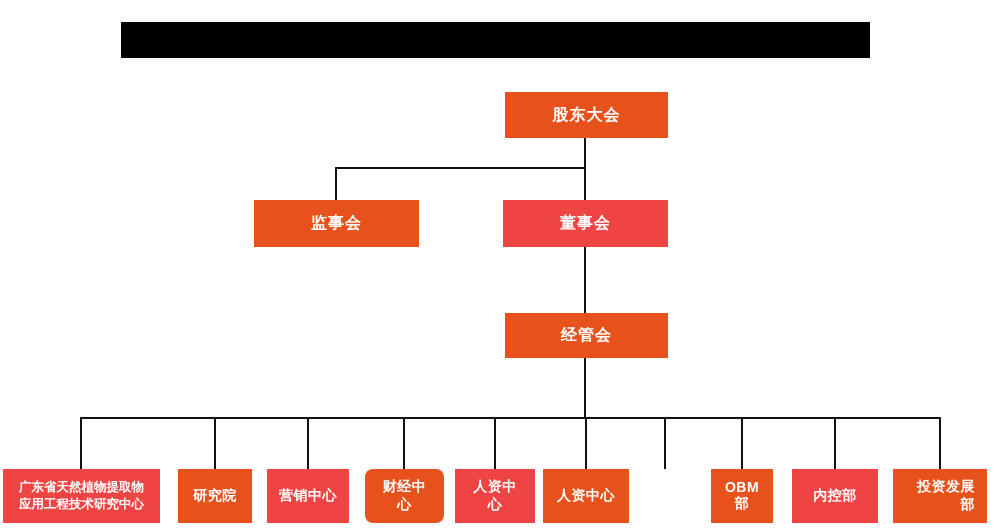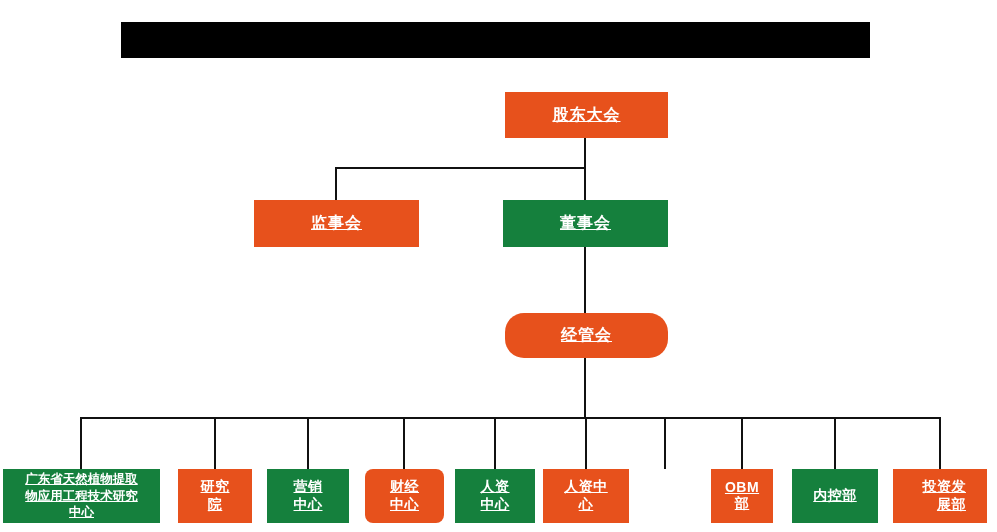--- a/index.html
+++ b/index.html
@@ -24,31 +24,30 @@
     position: absolute;
     display: flex;
     align-items: center;
     justify-content: center;
     color: #ffffff;
     font-weight: bold;
     text-align: center;
     font-size: 16px;
     letter-spacing: 1px;
     box-sizing: border-box;
-    padding: 2px 21px;
-    text-decoration: underline;
+    padding: 2px 12px;
   }
   .primary   { background: #E7511C; }
-  .secondary { background: #15803d; }
+  .secondary { background: #ef4444; }
 
   
   #node-shareholders { left: 505px; top:  92px; width: 163px; height: 46px; }
   #node-supervisors  { left: 254px; top: 200px; width: 165px; height: 47px; }
   #node-directors    { left: 503px; top: 200px; width: 165px; height: 47px; }
-  #node-management   { left: 505px; top: 313px; width: 163px; height: 45px; border-radius: 19px; }
+  #node-management   { left: 505px; top: 313px; width: 163px; height: 45px; }
 
   
   .dept { top: 469px; height: 54px; font-size: 14px; letter-spacing: 0.5px; }
   #dept-0 { left:   3px; width: 157px; font-size: 12.5px; line-height: 1.35; letter-spacing: 0; }
   #dept-1 { left: 178px; width:  74px; }
   #dept-2 { left: 267px; width:  82px; }
   #dept-3 { left: 365px; width:  79px; border-radius: 8px; }
   #dept-4 { left: 455px; width:  80px; }
   #dept-5 { left: 543px; width:  86px; }
   #dept-6 { left: 640px; width:  50px; }

